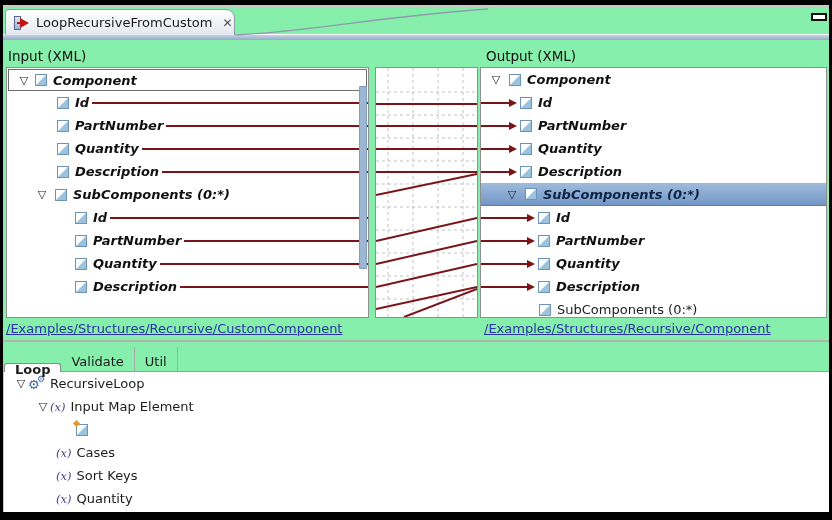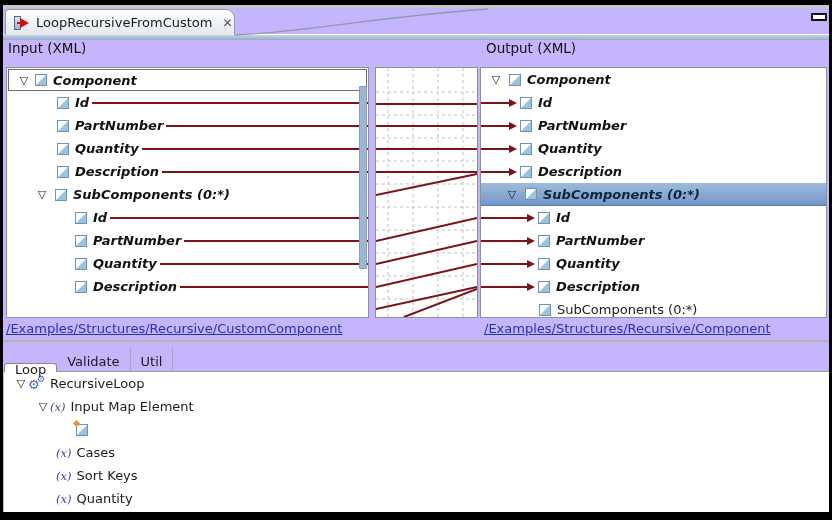--- a/index.html
+++ b/index.html
@@ -1,18 +1,18 @@
 <!DOCTYPE html>
 <html><head>
 <meta charset="utf-8">
 <style>
   * { margin:0; padding:0; box-sizing:border-box; }
   html,body { width:832px; height:520px; }
   body { font-family:"DejaVu Sans","Liberation Sans",sans-serif; font-size:13px; color:#1a1a1a; }
-  #root { position:relative; width:832px; height:520px; background:#c4b5fd; overflow:hidden; }
+  #root { position:relative; width:832px; height:520px; background:#86efac; overflow:hidden; }
 
   
   .frame { position:absolute; background:#000; z-index:50; }
   .frame.top{ left:0; top:0; width:832px; height:5px; }
   .frame.bottom{ left:0; top:512px; width:832px; height:8px; }
   .frame.left{ left:0; top:0; width:3px; height:520px; }
   .frame.right{ left:829px; top:0; width:3px; height:520px; }
   .topline { position:absolute; left:3px; top:5px; width:826px; height:3px; background:#c9c9c4; }
 
   
@@ -26,21 +26,21 @@
   .mapfile-icon { position:relative; width:16px; height:14px; flex:0 0 auto; }
   .mapfile-icon .page { position:absolute; left:0; top:0; width:7px; height:14px; background:linear-gradient(#dfe7f2,#9fb2cf); border:1px solid #55688c; }
   .mapfile-icon .arrow { position:absolute; left:6px; top:2px; width:0; height:0;
     border-left:9px solid #c21414; border-top:5px solid transparent; border-bottom:5px solid transparent; }
   .mapfile-icon .tail { position:absolute; left:3px; top:6px; width:5px; height:2px; background:#c21414; }
   .minimize-btn { position:absolute; left:811px; top:13px; width:16px; height:8px; background:#fff; border:2px solid #111; z-index:3; cursor:pointer; }
 
   .blueband { position:absolute; left:3px; top:34px; width:826px; height:6px;
     border-top:1px solid #fdfdfd; background:linear-gradient(#c7d3e5,#95abc9); }
 
-  .pane-header { position:absolute; top:40px; font-size:13.5px; color:#111; }
+  .pane-header { position:absolute; top:48px; font-size:13.5px; color:#111; }
   .pane-header.in { left:8px; } .pane-header.out { left:486px;text-align:right; }
 
   
   .treebox { position:absolute; top:67px; height:251px; background:#fff; border:1px solid #8f8f8f; overflow:hidden; }
   .treebox.input { left:6px; width:363px; }
   .treebox.output { left:480px; width:347px; }
   .trow { height:23px; display:flex; align-items:center; white-space:nowrap; }
   .trow .sp { flex:0 0 auto; height:1px; }
   .tlabel { color:#111; }
   .mapped { font-weight:bold; font-style:italic; }
@@ -63,21 +63,21 @@
     background:#fff; border:1px solid #8f8f8f; }
 
   
   .reslink { position:absolute; top:321px; color:#2a33a8; text-decoration:underline; cursor:pointer; white-space:nowrap; }
   .reslink.in { left:6px; } .reslink.out { left:484px; }
   .sashline { position:absolute; left:3px; top:340px; width:826px; height:2px; background:#b3b3ae; }
 
   
   .btabs { position:absolute; left:4px; top:347px; width:825px; height:25px; display:flex; align-items:stretch; }
   .btab { padding:3px 10px 0 10px; color:#1c1c1c; border-right:1px solid #a8a8a8; cursor:pointer; display:flex; align-items:center; }
-  .btab.active { font-weight:normal; background:#fff; border:1px solid #8a8a8a; border-bottom:none; border-radius:3px 3px 0 0; position:relative; z-index:2;margin-top:16px; }
+  .btab.active { font-weight:bold; background:#fff; border:1px solid #8a8a8a; border-bottom:none; border-radius:3px 3px 0 0; position:relative; z-index:2;margin-top:16px; }
   .btabs-underline { position:absolute; left:3px; top:371px; width:826px; height:1px; background:#9c9c9c; }
   .bpanel { position:absolute; left:3px; top:372px; width:826px; height:140px; background:#fff; border-left:1px solid #c6c6c2; }
   .brow { height:23px; display:flex; align-items:center; white-space:nowrap; color:#1c1c1c; }
   .gear-icon { position:relative; width:18px; height:16px; flex:0 0 auto; margin-right:4px; }
   .gear-icon .g1 { position:absolute; left:0; top:2px; font-size:13px; color:#3a68a8; line-height:1; }
   .gear-icon .g2 { position:absolute; left:9px; top:-1px; font-size:9px; color:#3a68a8; line-height:1; }
   .fx-icon { font-family:"DejaVu Serif","Liberation Serif",serif; font-style:italic; font-size:11.5px; color:#3f3f94; margin-right:5px; flex:0 0 auto; }
   .xicon.star { position:relative; overflow:visible; }
   .xicon.star::before { content:""; position:absolute; left:-3px; top:-4px; width:5px; height:5px;
     background:#e09a2f; transform:rotate(45deg); }

